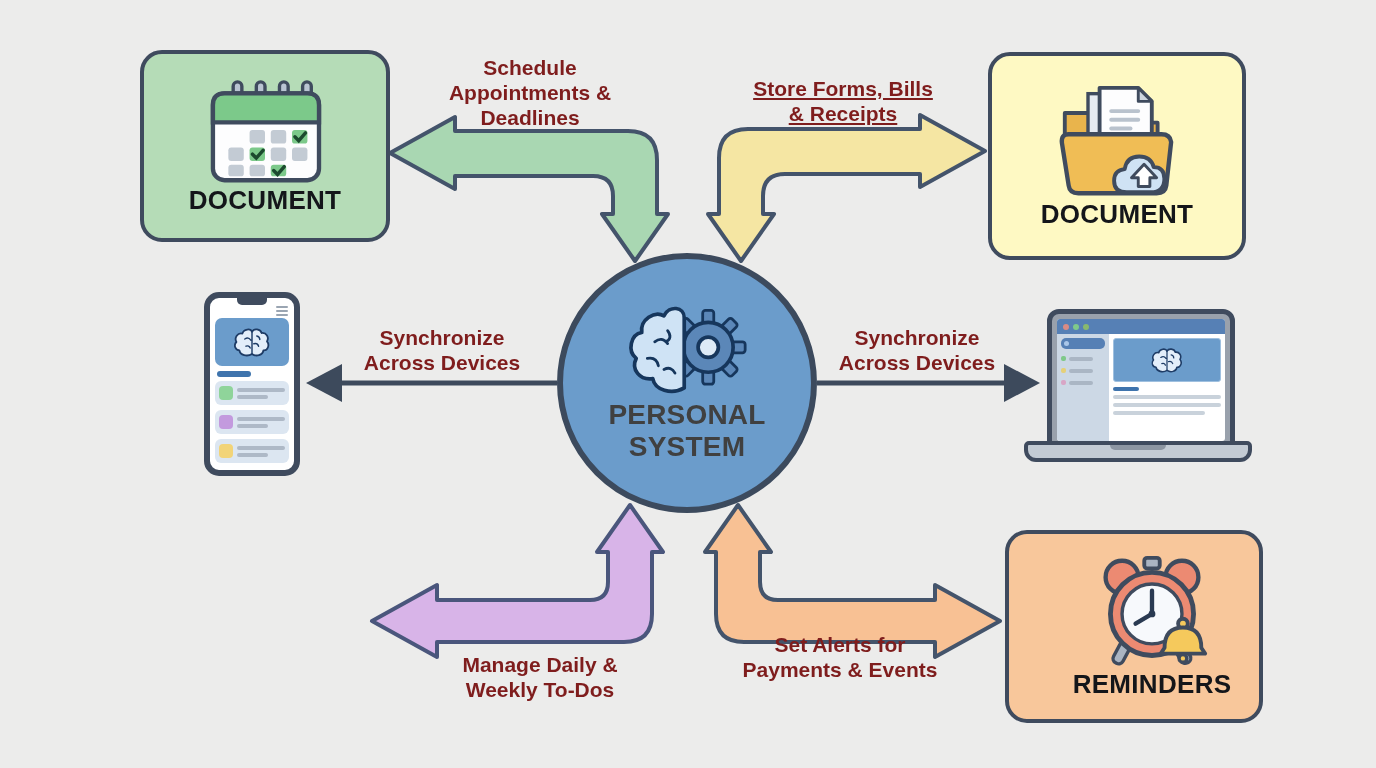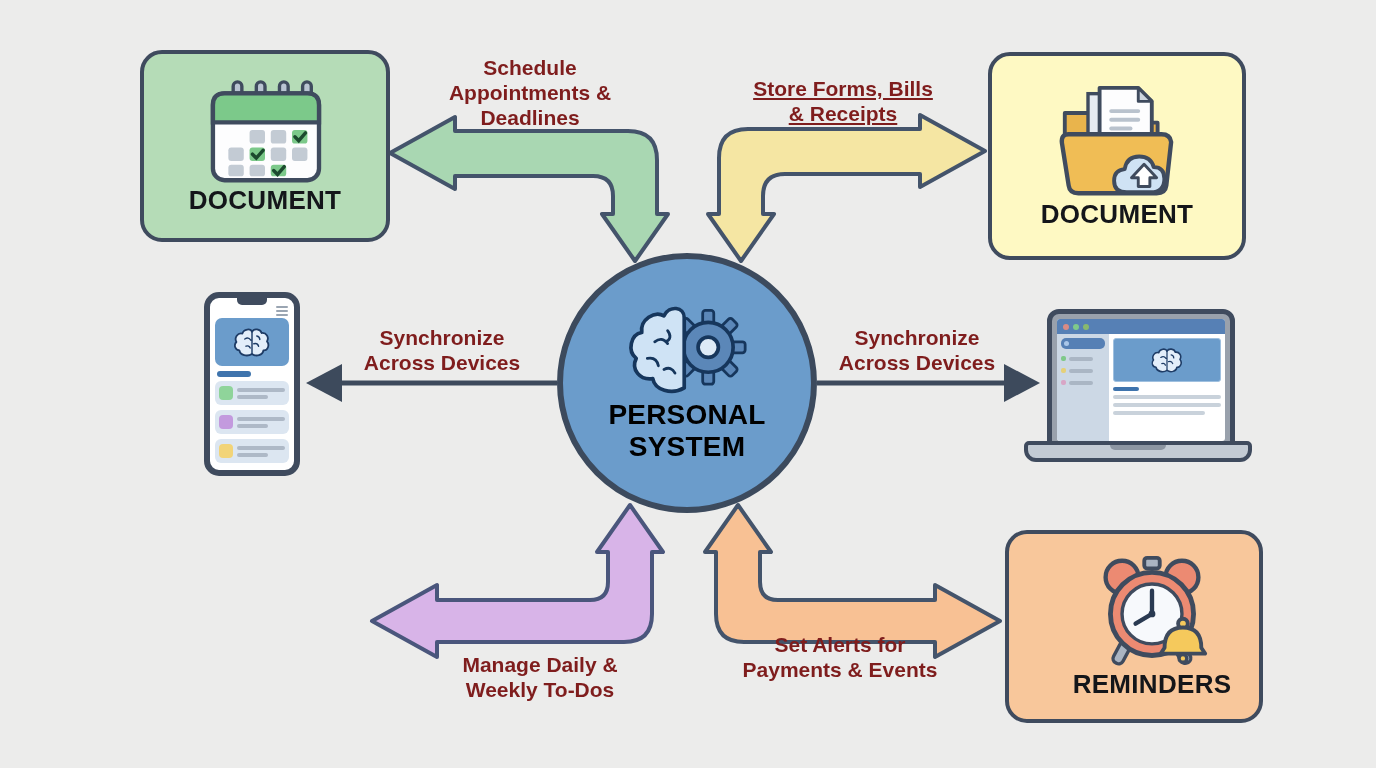--- a/index.html
+++ b/index.html
@@ -12,21 +12,21 @@
         flex-direction:column;align-items:center;justify-content:center;z-index:2;}
   .node-calendar{left:140px;top:50px;width:242px;height:184px;background:#b5dcb7;}
   .node-document{left:988px;top:52px;width:250px;height:200px;background:#fef9c3;}
   .node-task{left:148px;top:533px;width:214px;height:182px;background:#d8b3e8;}
   .node-reminders{left:1005px;top:530px;width:214px;height:185px;background:#f8c79b;padding-left:36px;}
   .node-label{font-weight:700;font-size:26px;color:#14161a;line-height:1.08;text-align:center;letter-spacing:.3px;}
   
   .center-circle{position:absolute;left:557px;top:253px;width:248px;height:248px;border-radius:50%;
         background:#6b9ccb;border:6px solid #3c4a5d;z-index:2;display:flex;flex-direction:column;
         align-items:center;justify-content:center;}
-  .center-title{font-weight:700;font-size:28px;color:#000000;line-height:1.13;text-align:center;letter-spacing:.2px;}
+  .center-title{font-weight:700;font-size:28px;color:#404040;line-height:1.13;text-align:center;letter-spacing:.2px;}
   
   .conn-label{position:absolute;z-index:3;font-weight:700;font-size:21px;color:#7f1d1d;
         text-align:center;line-height:1.2;}
   .lbl-schedule{left:400px;top:55px;width:260px;}
   .lbl-store{left:713px;top:76px;width:260px;text-decoration:underline;}
   .lbl-sync-left{left:337px;top:325px;width:210px;}
   .lbl-sync-right{left:812px;top:325px;width:210px;}
   .lbl-manage{left:410px;top:652px;width:260px;}
   .lbl-alerts{left:705px;top:632px;width:270px;}
   

